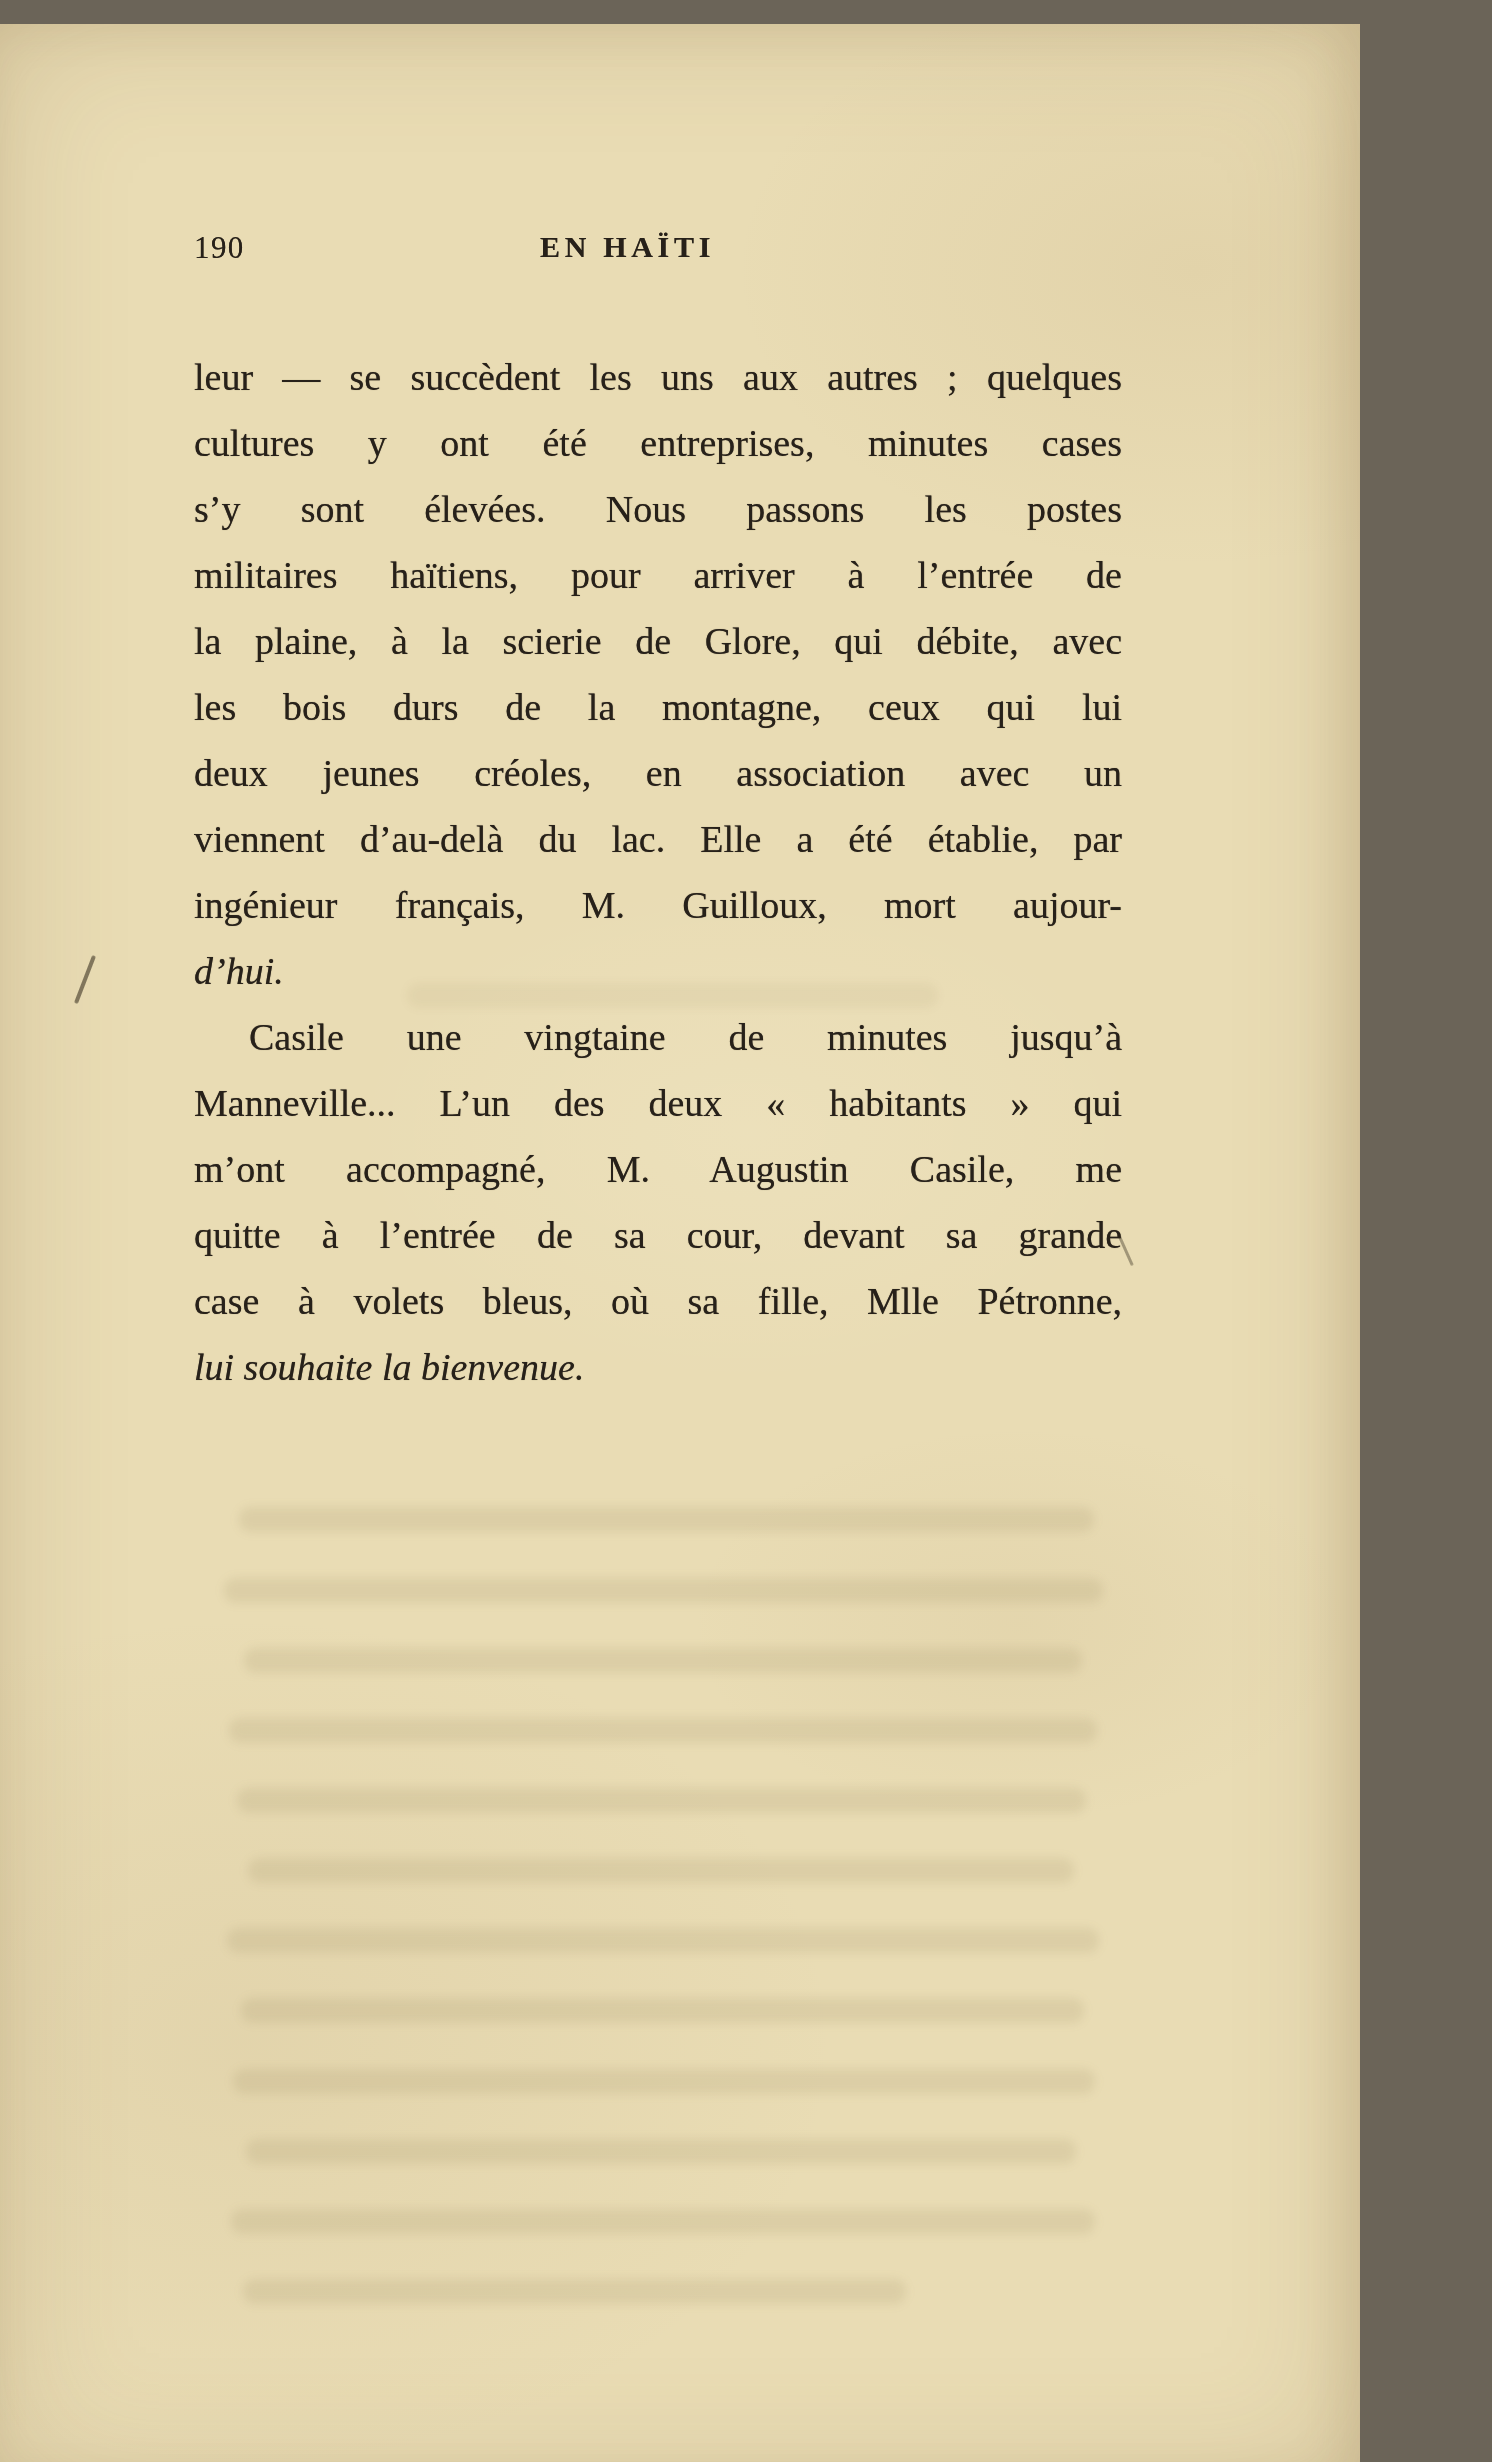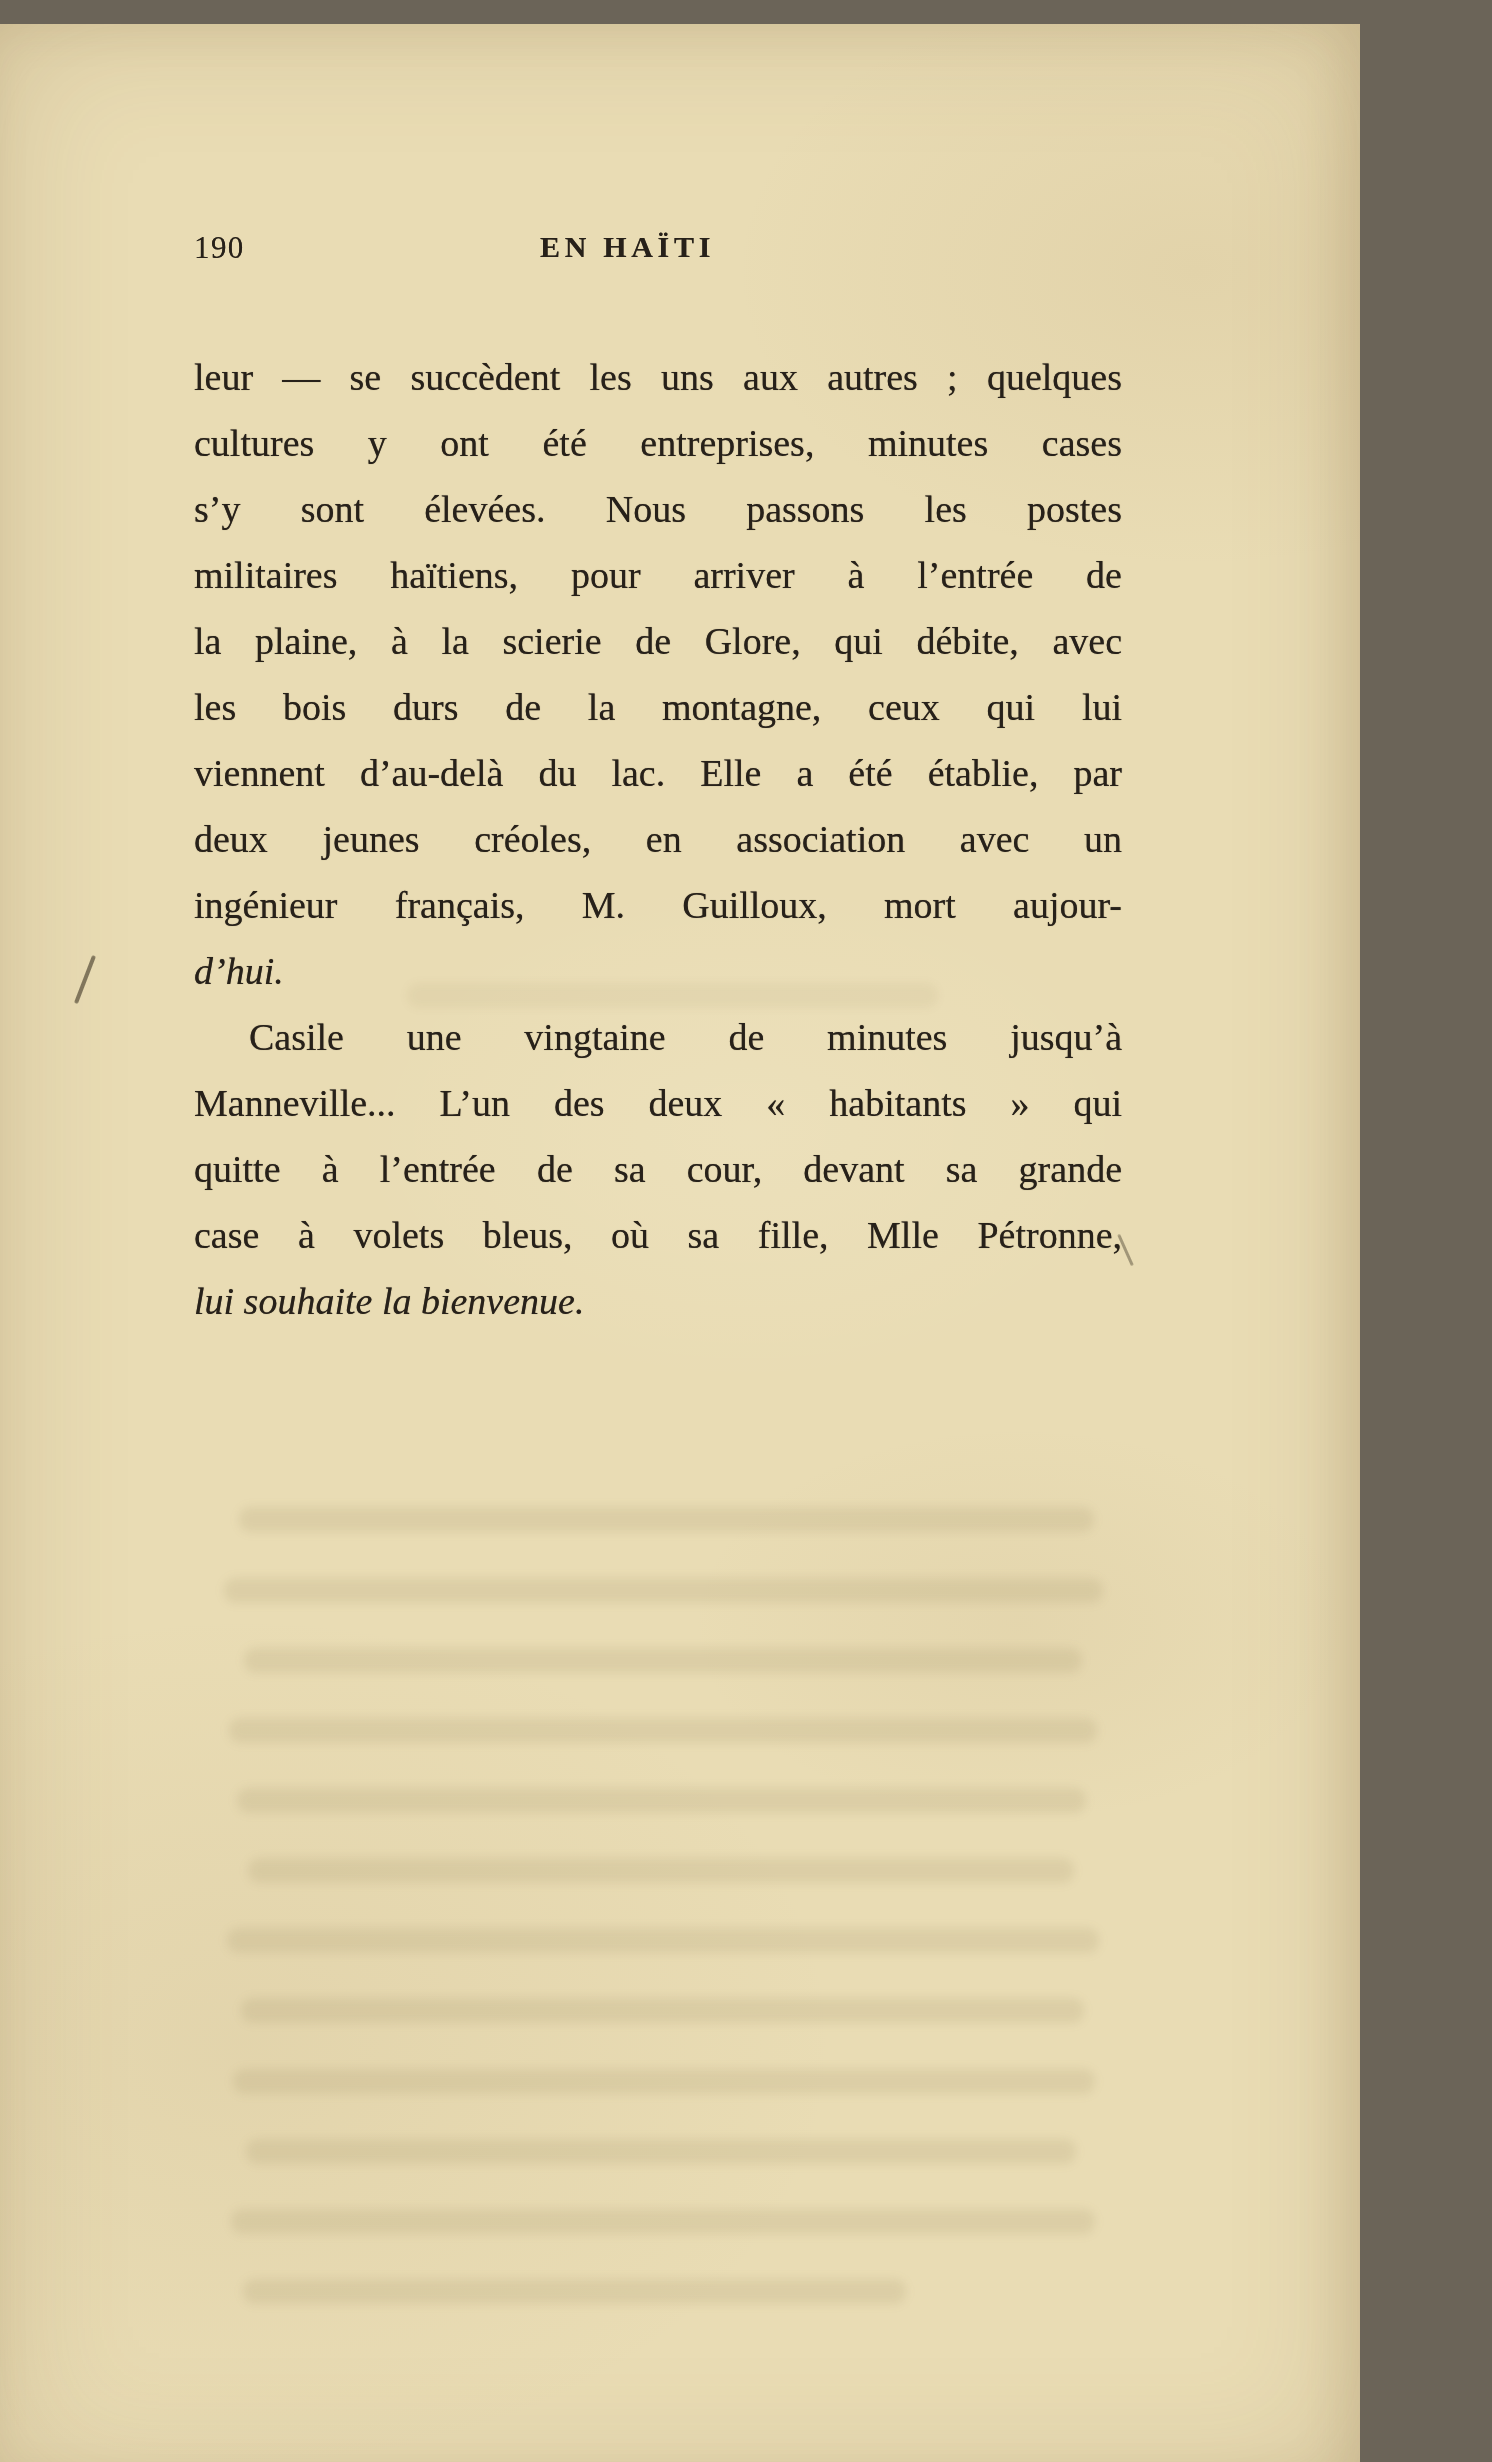--- a/index.html
+++ b/index.html
@@ -88,27 +88,28 @@
     <span class="running-title">EN HAÏTI</span>
   </header>
 
   <main class="textblock">
     <div class="line">leur — se succèdent les uns aux autres ; quelques</div>
     <div class="line">cultures y ont été entreprises, minutes cases</div>
     <div class="line">s’y sont élevées. Nous passons les postes</div>
     <div class="line">militaires haïtiens, pour arriver à l’entrée de</div>
     <div class="line">la plaine, à la scierie de Glore, qui débite, avec</div>
     <div class="line">les bois durs de la montagne, ceux qui lui</div>
+    <div class="line">deux jeunes créoles, en association avec un</div>
     <div class="line">viennent d’au-delà du lac. Elle a été établie, par</div>
-    <div class="line">deux jeunes créoles, en association avec un</div>
     <div class="line">ingénieur français, M. Guilloux, mort aujour-</div>
     <div class="line para-last">d’hui.</div>
 
     <div class="line indent">Casile une vingtaine de minutes jusqu’à</div>
     <div class="line">Manneville... L’un des deux « habitants » qui</div>
+    <div class="line">m’ont accompagné, M. Augustin Casile, me</div>
     <div class="line">quitte à l’entrée de sa cour, devant sa grande</div>
     <div class="line">case à volets bleus, où sa fille, Mlle Pétronne,</div>
     <div class="line para-last">lui souhaite la bienvenue.</div>
   </main>
 
   <div class="binding-line"></div>
   <div class="speck-tr"></div>
   <div class="pen-mark-left"></div>
   <div class="pen-mark-right"></div>
 

